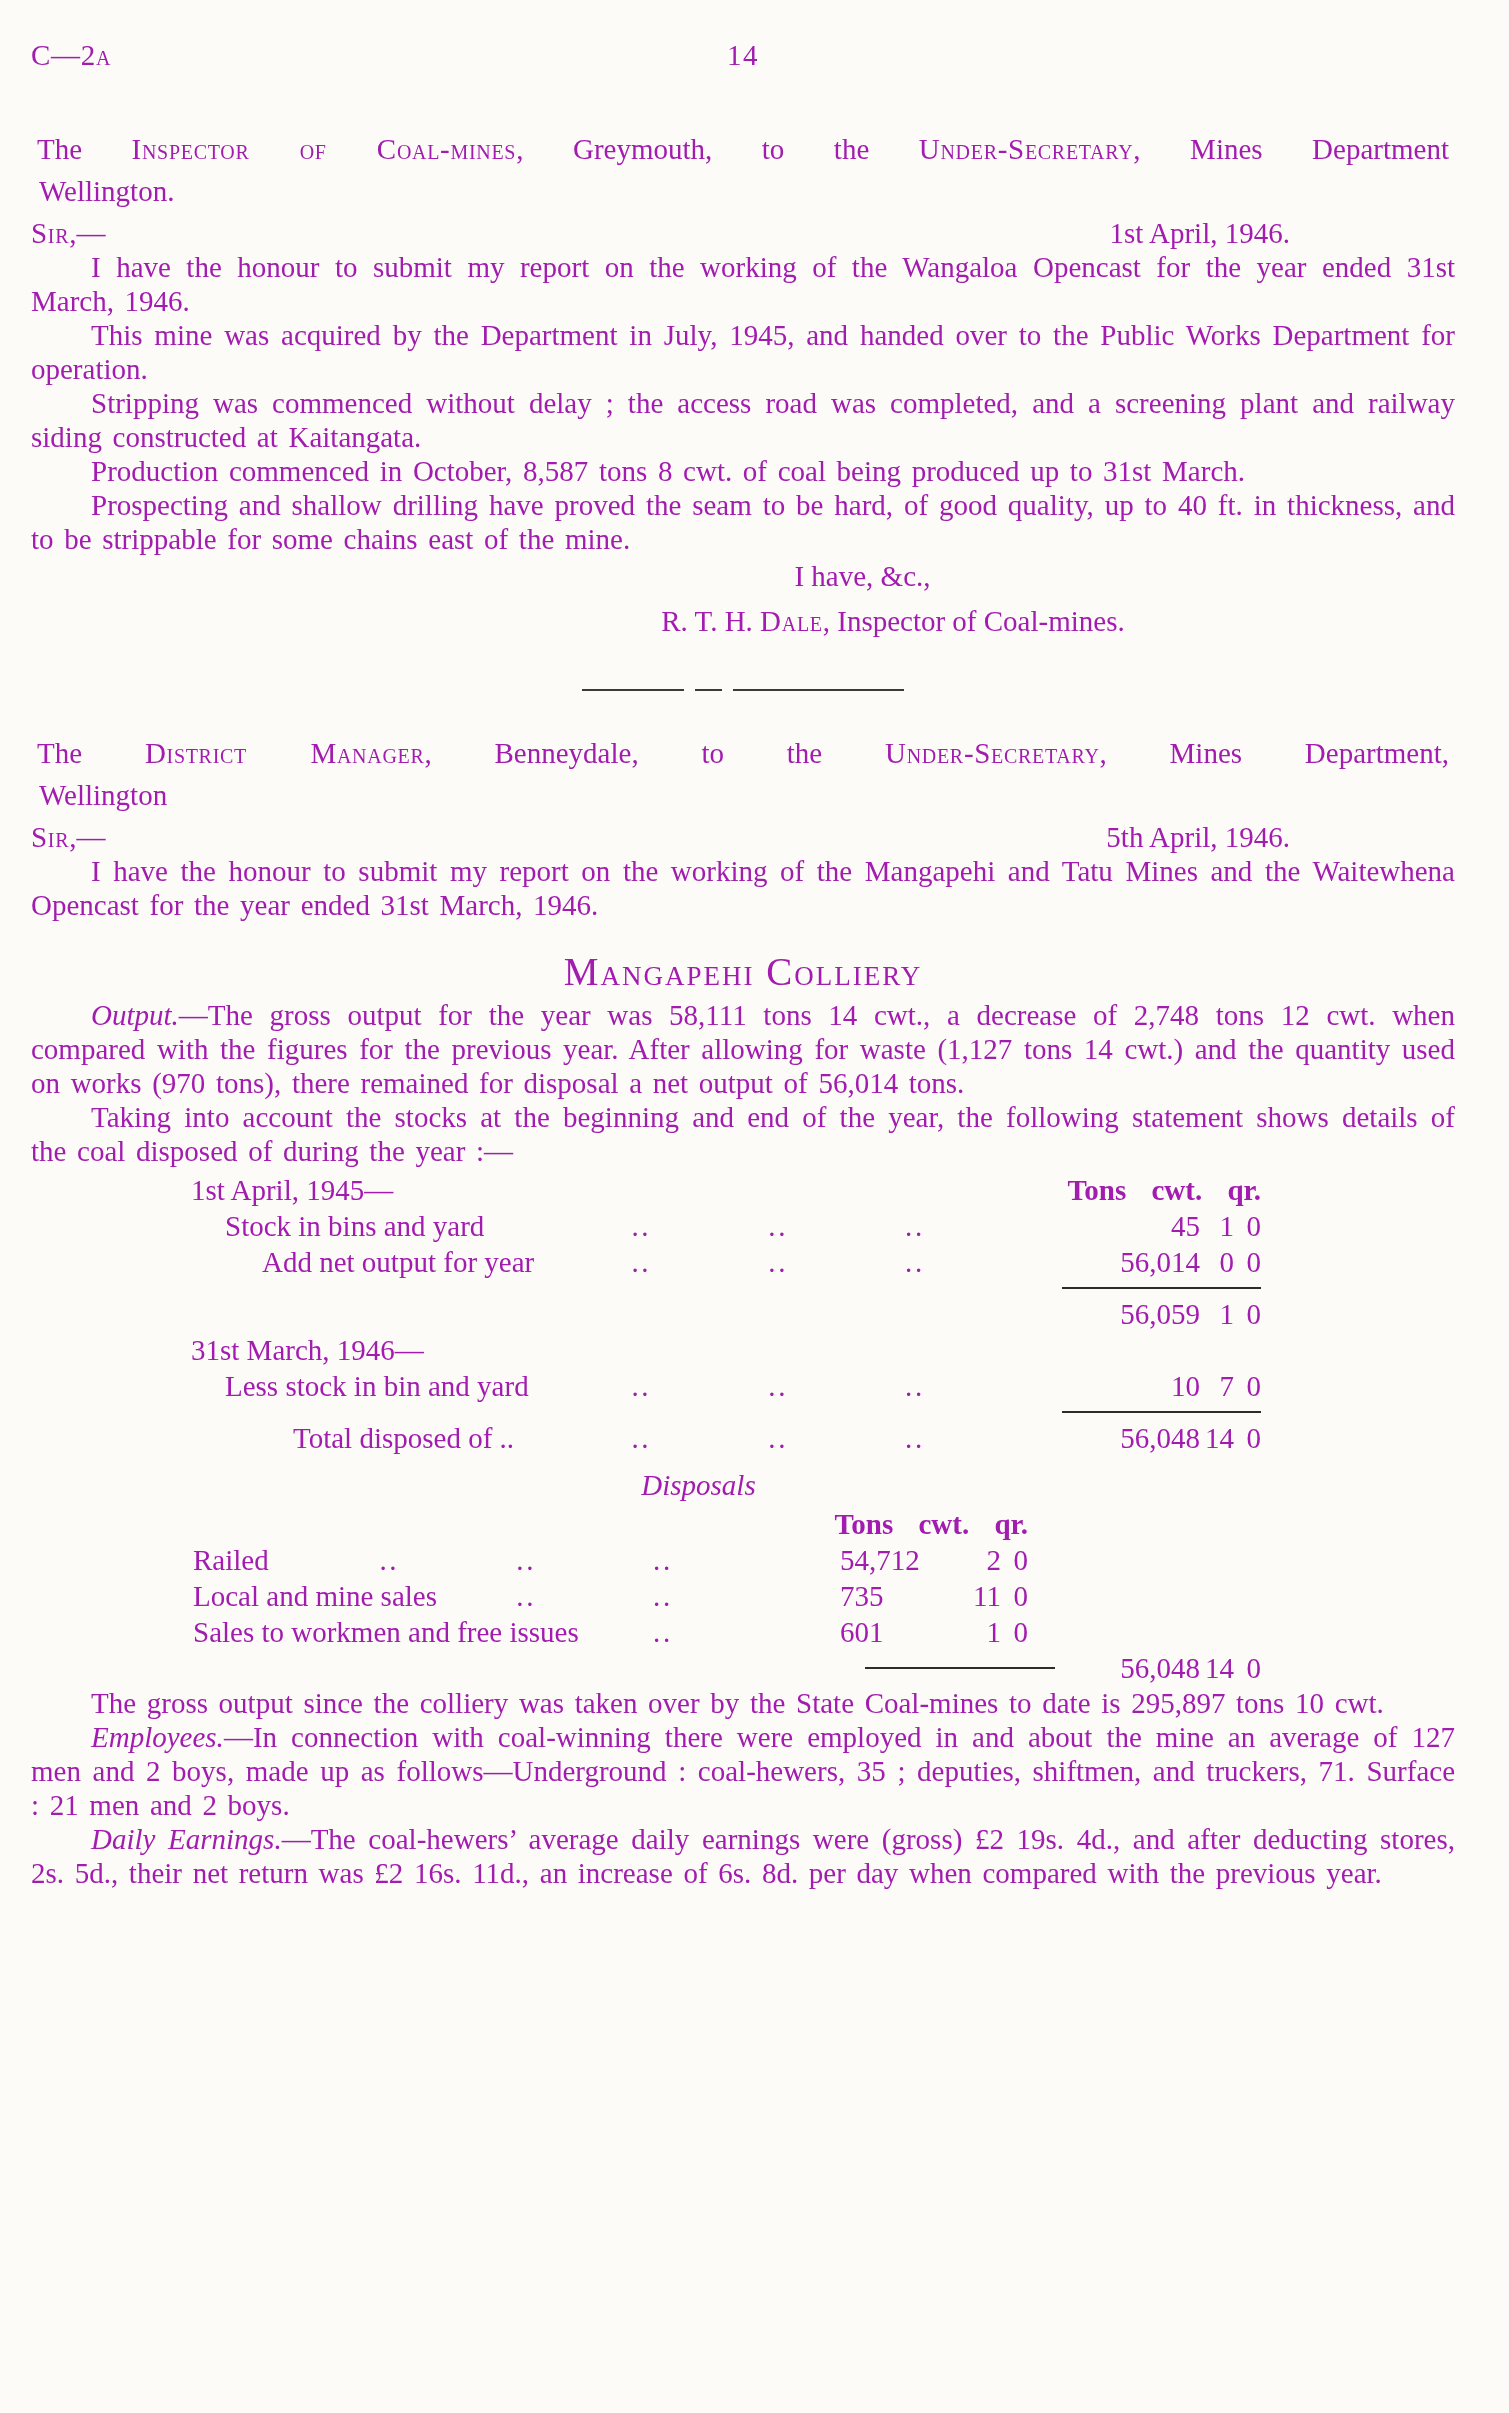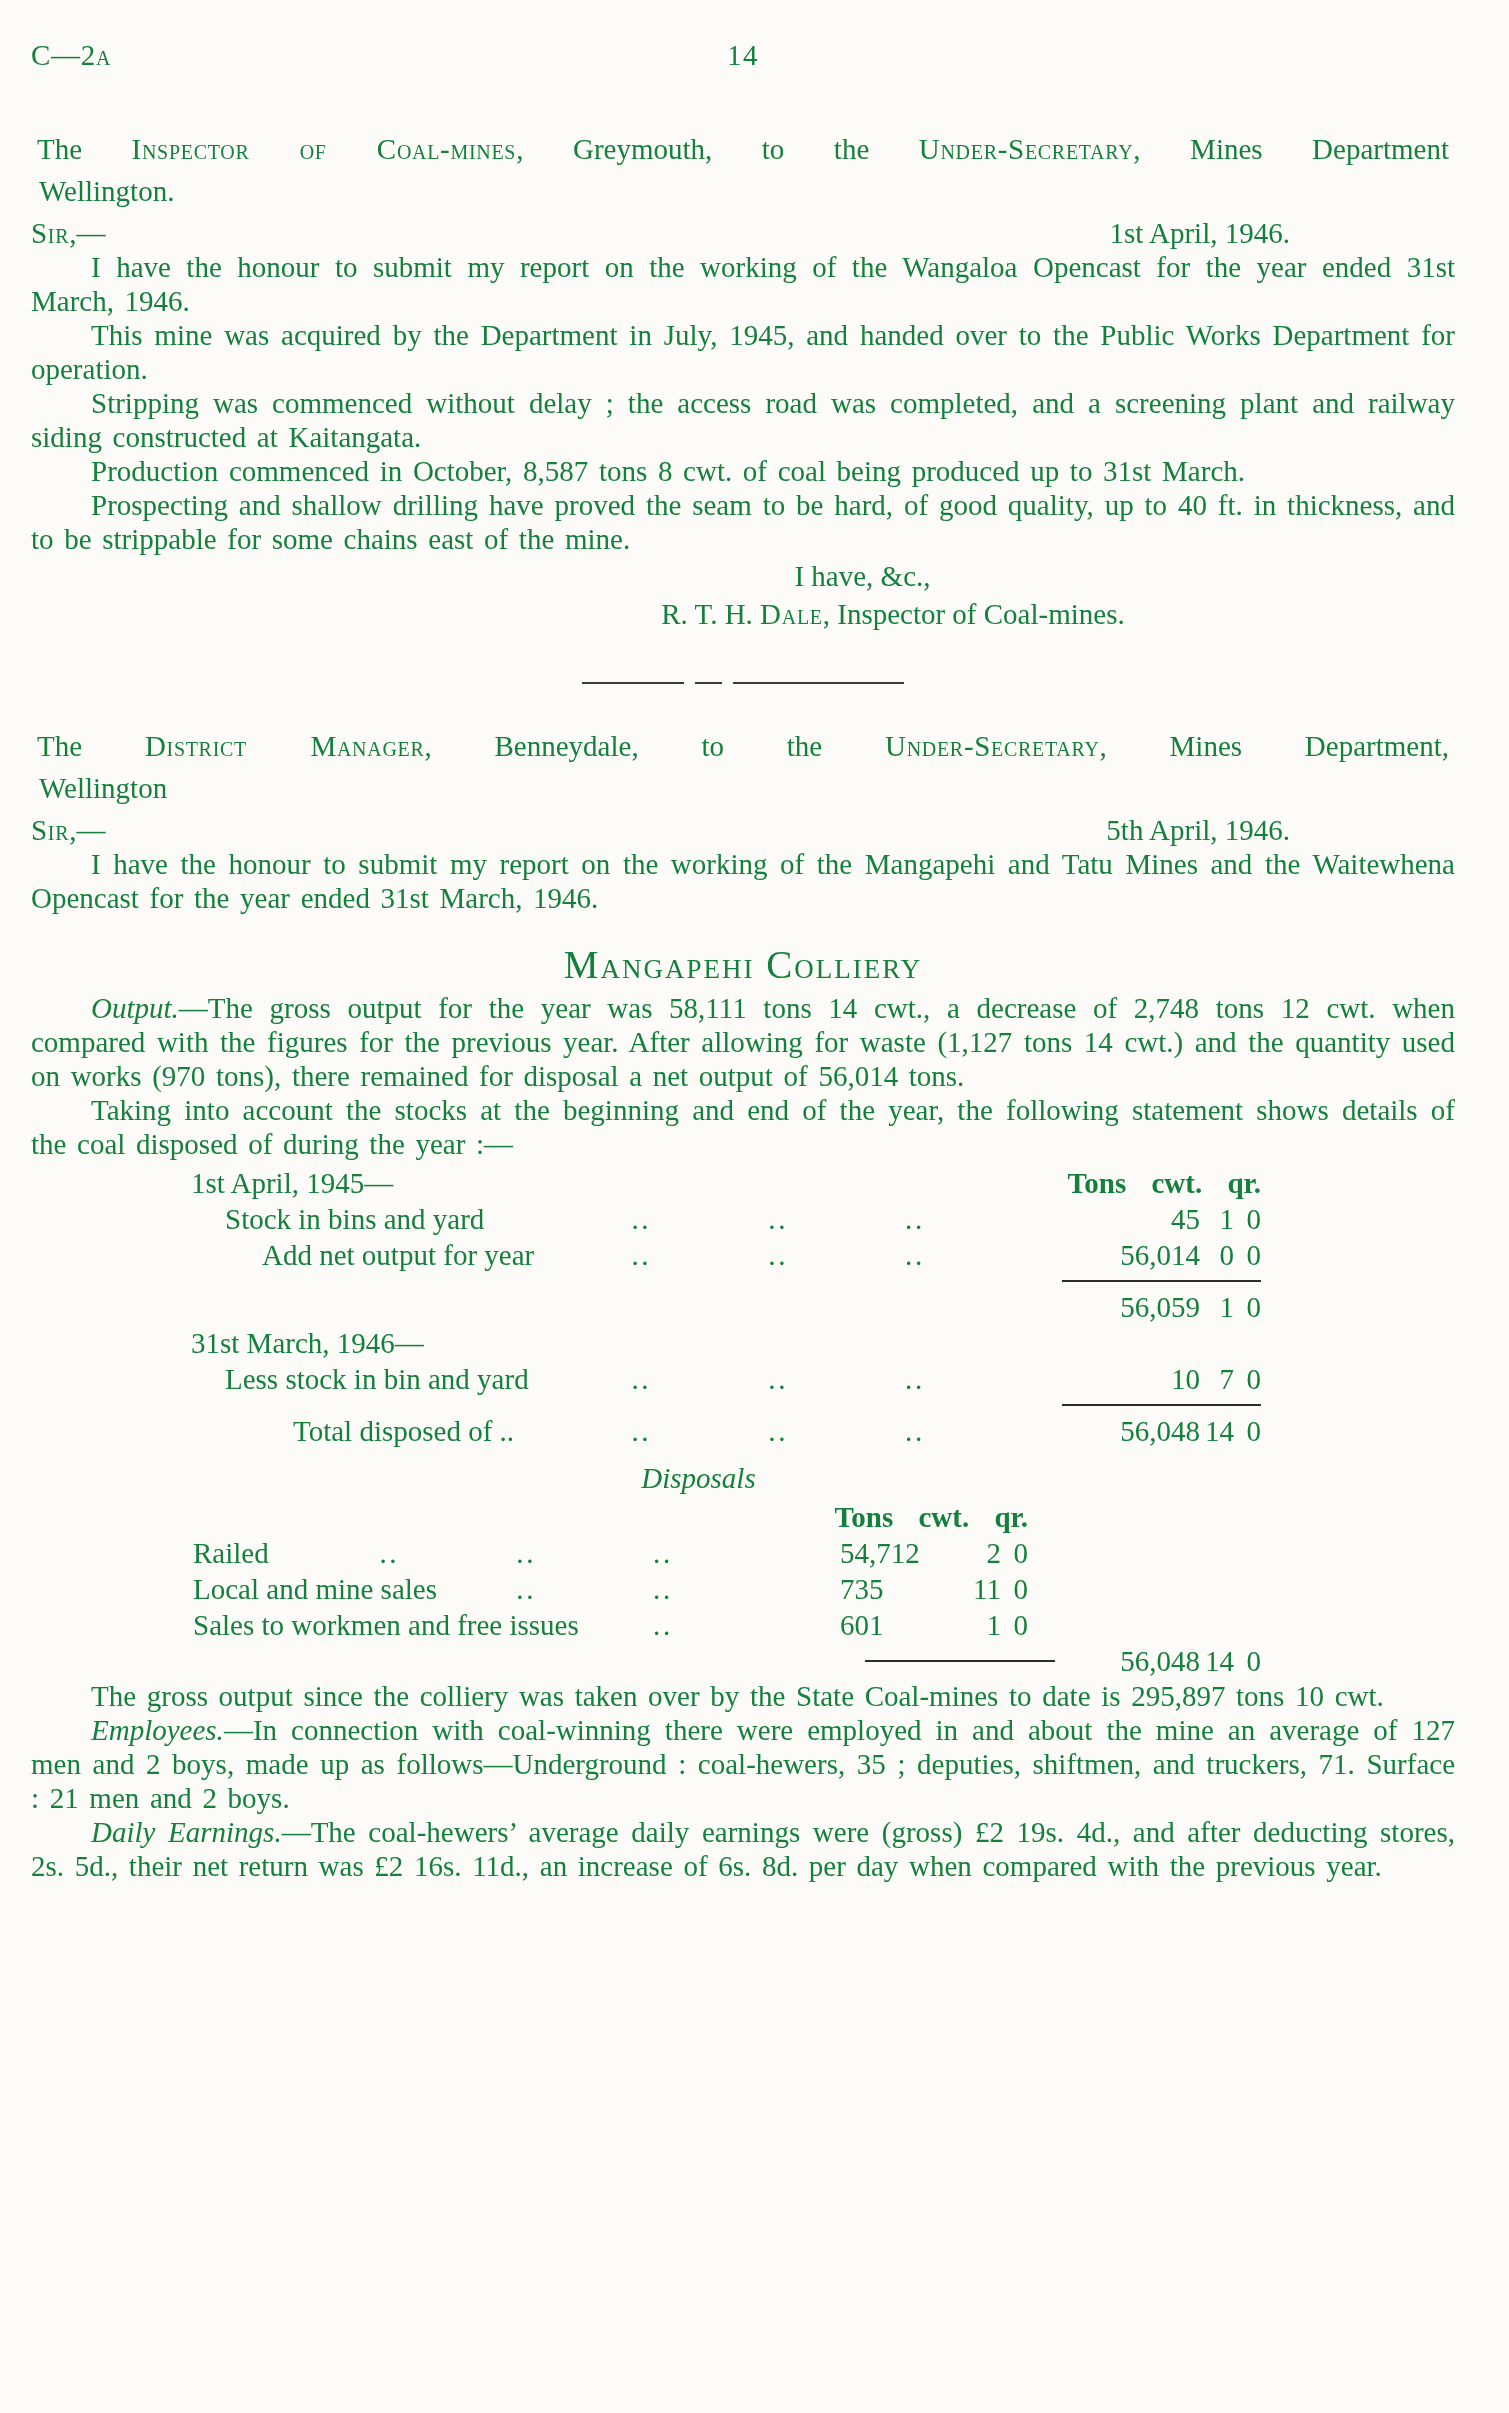--- a/index.html
+++ b/index.html
@@ -2,39 +2,39 @@
 <html style="font-size:11px"><head>
 <meta charset="utf-8">
 <style>
   html, body { margin: 0; padding: 0; }
   body { background: #d8d5cd; }
   .page {
     width: 1510px;
     min-height: 2413px;
     margin: 0 auto;
     background: #fcfbf7;
-    color: #15803d;
+    color: #a21caf;
     font-family: "Liberation Serif", "DejaVu Serif", serif;
     font-size: 29px;
     line-height: 34px;
     padding: 38px 55px 41px 31px;
     box-sizing: border-box;
   }
   .sc { font-variant: small-caps; letter-spacing: 0.7px; }
   .page-head { display: grid; grid-template-columns: 1fr auto 1fr; margin-bottom: 60px; }
   .doc-ref { justify-self: start; }
   .page-num { justify-self: center; letter-spacing: 1.4px; }
   .addr-line { text-align: justify; text-align-last: justify; margin: 6px; }
   .place-line { text-align: left; margin: 8px; }
   .sir-line { display: flex; justify-content: space-between; }
   .date { margin-right: 165px; }
   .para { text-align: justify; text-indent: 60px; word-spacing: 3.4px; margin: 0; }
   .lead-ital { font-style: italic; }
   .valediction { text-align: center; padding-left: 239px; margin: 2.7px 0 0 0; }
-  .signature { text-align: center; padding-left: 300px; margin: 4px; }
+  .signature { text-align: center; padding-left: 300px; margin: 11px; }
   .divider { display: flex; justify-content: center; align-items: center; gap: 11px; margin: 51px 0 45px; }
   .divider .seg { height: 2px; background: #3a3a38; }
   .seg-a { width: 102px; } .seg-b { width: 27px; } .seg-c { width: 171px; }
   .letter2-block { margin-bottom: 30px; }
   .section-head { text-align: center; font-variant: small-caps; font-weight: normal; font-size: 39px; letter-spacing: 2px; margin: 33px 0 9.6px; }
   .tbl { margin-top: 4.1px; }
   .trow { display: flex; align-items: baseline; margin-right: 194px; line-height: 36px; }
   .tlabel { flex: 1 1 auto; position: relative; white-space: nowrap; }
   .leader { position: absolute; right: 145px; bottom: 0; white-space: nowrap; word-spacing: 107px; letter-spacing: 2.7px; }
   .dleader { right: 167px; }

